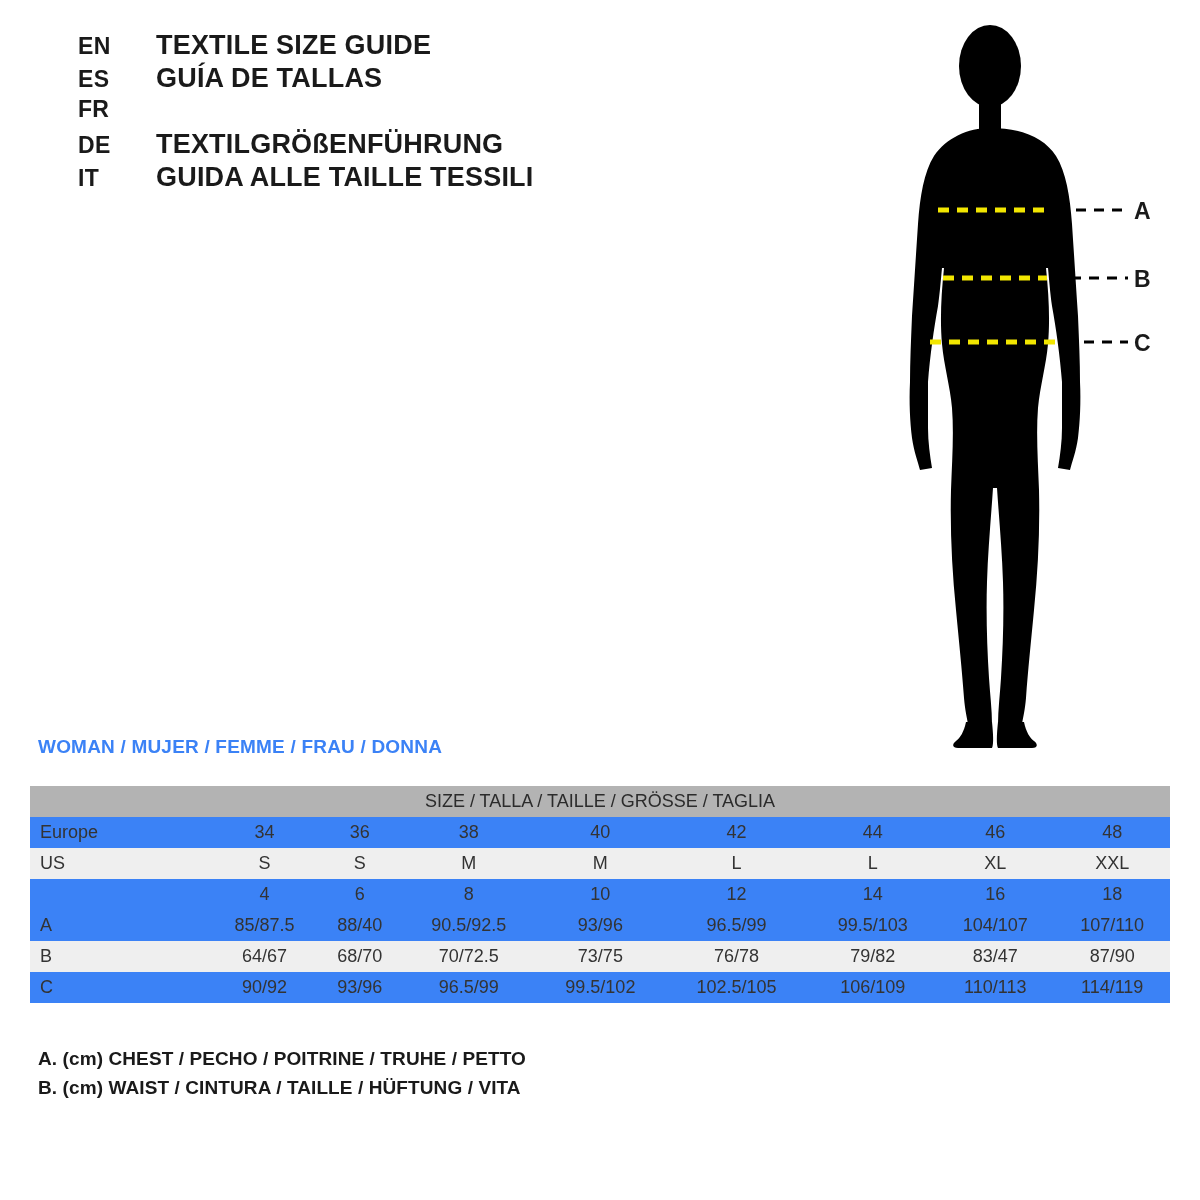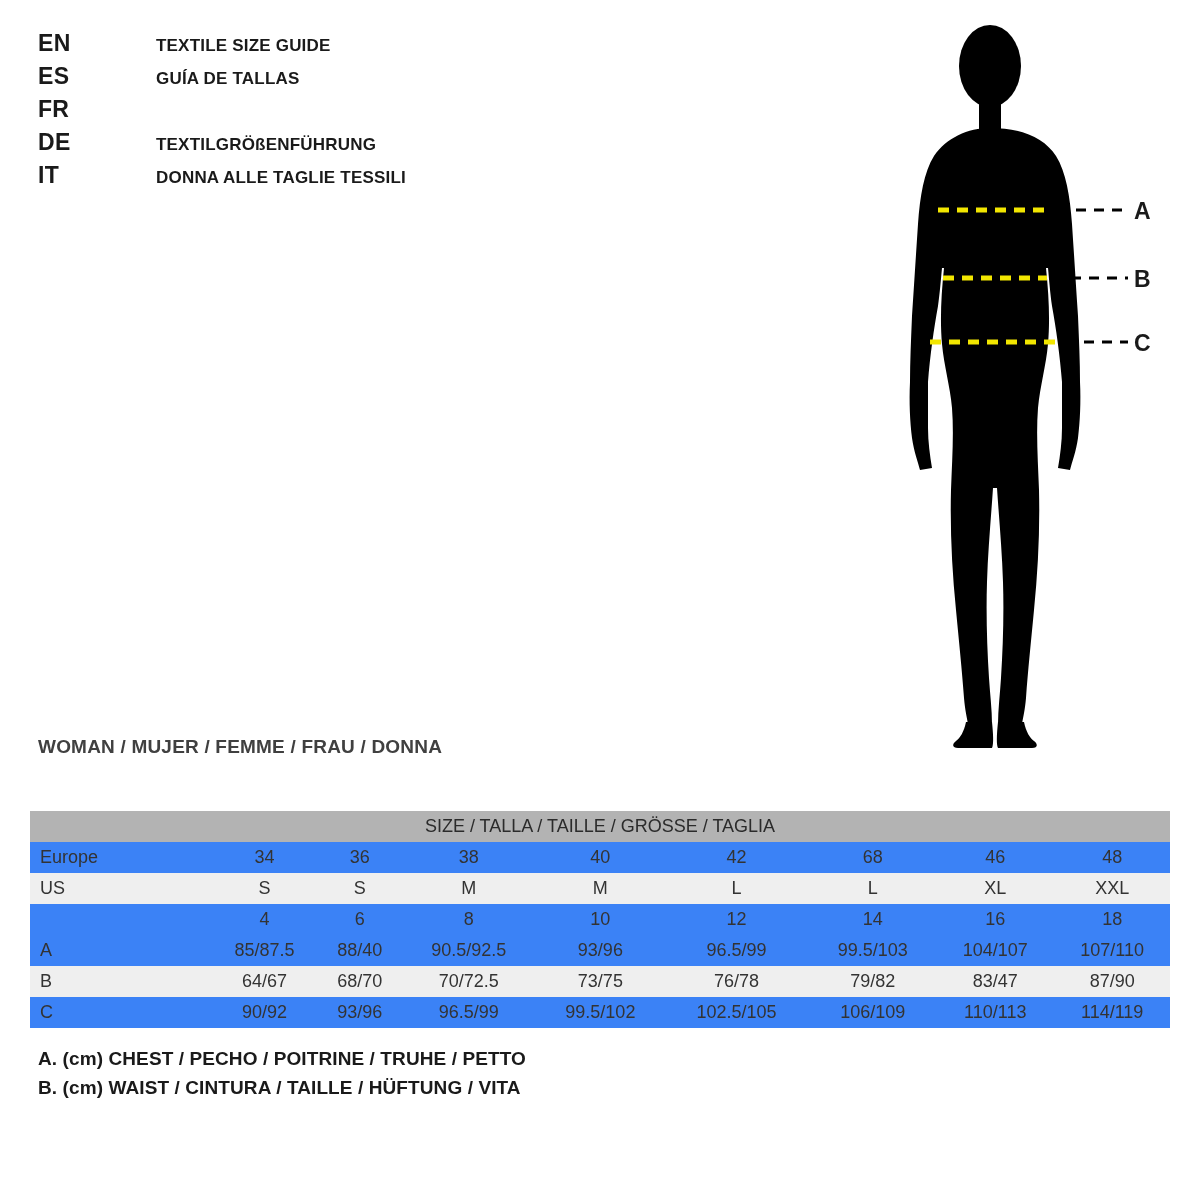--- a/index.html
+++ b/index.html
@@ -27,28 +27,28 @@
     display: flex;
     align-items: baseline;
     height: 33px;
   }
   .lang-code {
     width: 78px;
     font-size: 23px;
     font-weight: bold;
     letter-spacing: 0.3px;
     color: #1a1a1a;
+    margin-left: 40px;
   }
   .lang-title {
-    font-size: 17px;
+    font-size: 27px;
     font-weight: bold;
     letter-spacing: 0.2px;
     color: #1a1a1a;
     white-space: nowrap;
-    margin-left: 40px;
   }
 
   
   .figure-wrap {
     position: absolute;
     top: 10px;
     left: 840px;
     width: 350px;
     height: 740px;
   }
@@ -66,26 +66,26 @@
   .letter-c { top: 320px; }
 
   
   .section-title {
     position: absolute;
     top: 736px;
     left: 38px;
     font-size: 19px;
     font-weight: bold;
     letter-spacing: 0.2px;
-    color: #404040;
+    color: #3b82f6;
   }
 
   table.size-table {
     position: absolute;
-    top: 811px;
+    top: 786px;
     left: 30px;
     width: 1140px;
     border-collapse: collapse;
     font-size: 18px;
     color: #333333;
   }
   table.size-table td, table.size-table th {
     height: 31px;
     padding: 0;
     text-align: center;
@@ -138,21 +138,21 @@
   </div>
   <div class="lang-row">
     <span class="lang-code">FR</span>
   </div>
   <div class="lang-row">
     <span class="lang-code">DE</span>
     <span class="lang-title">TEXTILGRÖßENFÜHRUNG</span>
   </div>
   <div class="lang-row">
     <span class="lang-code">IT</span>
-    <span class="lang-title">DONNA ALLE TAGLIE TESSILI</span>
+    <span class="lang-title">GUIDA ALLE TAILLE TESSILI</span>
   </div>
 </div>
 
 <div class="figure-wrap">
   <svg width="350" height="740" viewBox="0 0 350 740">
     <g fill="#000000">
 
       <ellipse cx="150" cy="56" rx="31" ry="41"></ellipse>
 
       <path d="M139 90 h22 v32 h-22 z"></path>
@@ -227,21 +227,21 @@
     <tr class="row-header">
       <td colspan="9">SIZE / TALLA / TAILLE / GRÖSSE / TAGLIA</td>
     </tr>
     <tr class="row-plain">
       <td class="rowhead">Europe</td>
       <td>34</td>
       <td>36</td>
       <td>38</td>
       <td>40</td>
       <td>42</td>
-      <td>68</td>
+      <td>44</td>
       <td>46</td>
       <td>48</td>
     </tr>
     <tr class="row-alt">
       <td class="rowhead">US</td>
       <td>S</td>
       <td>S</td>
       <td>M</td>
       <td>M</td>
       <td>L</td>

